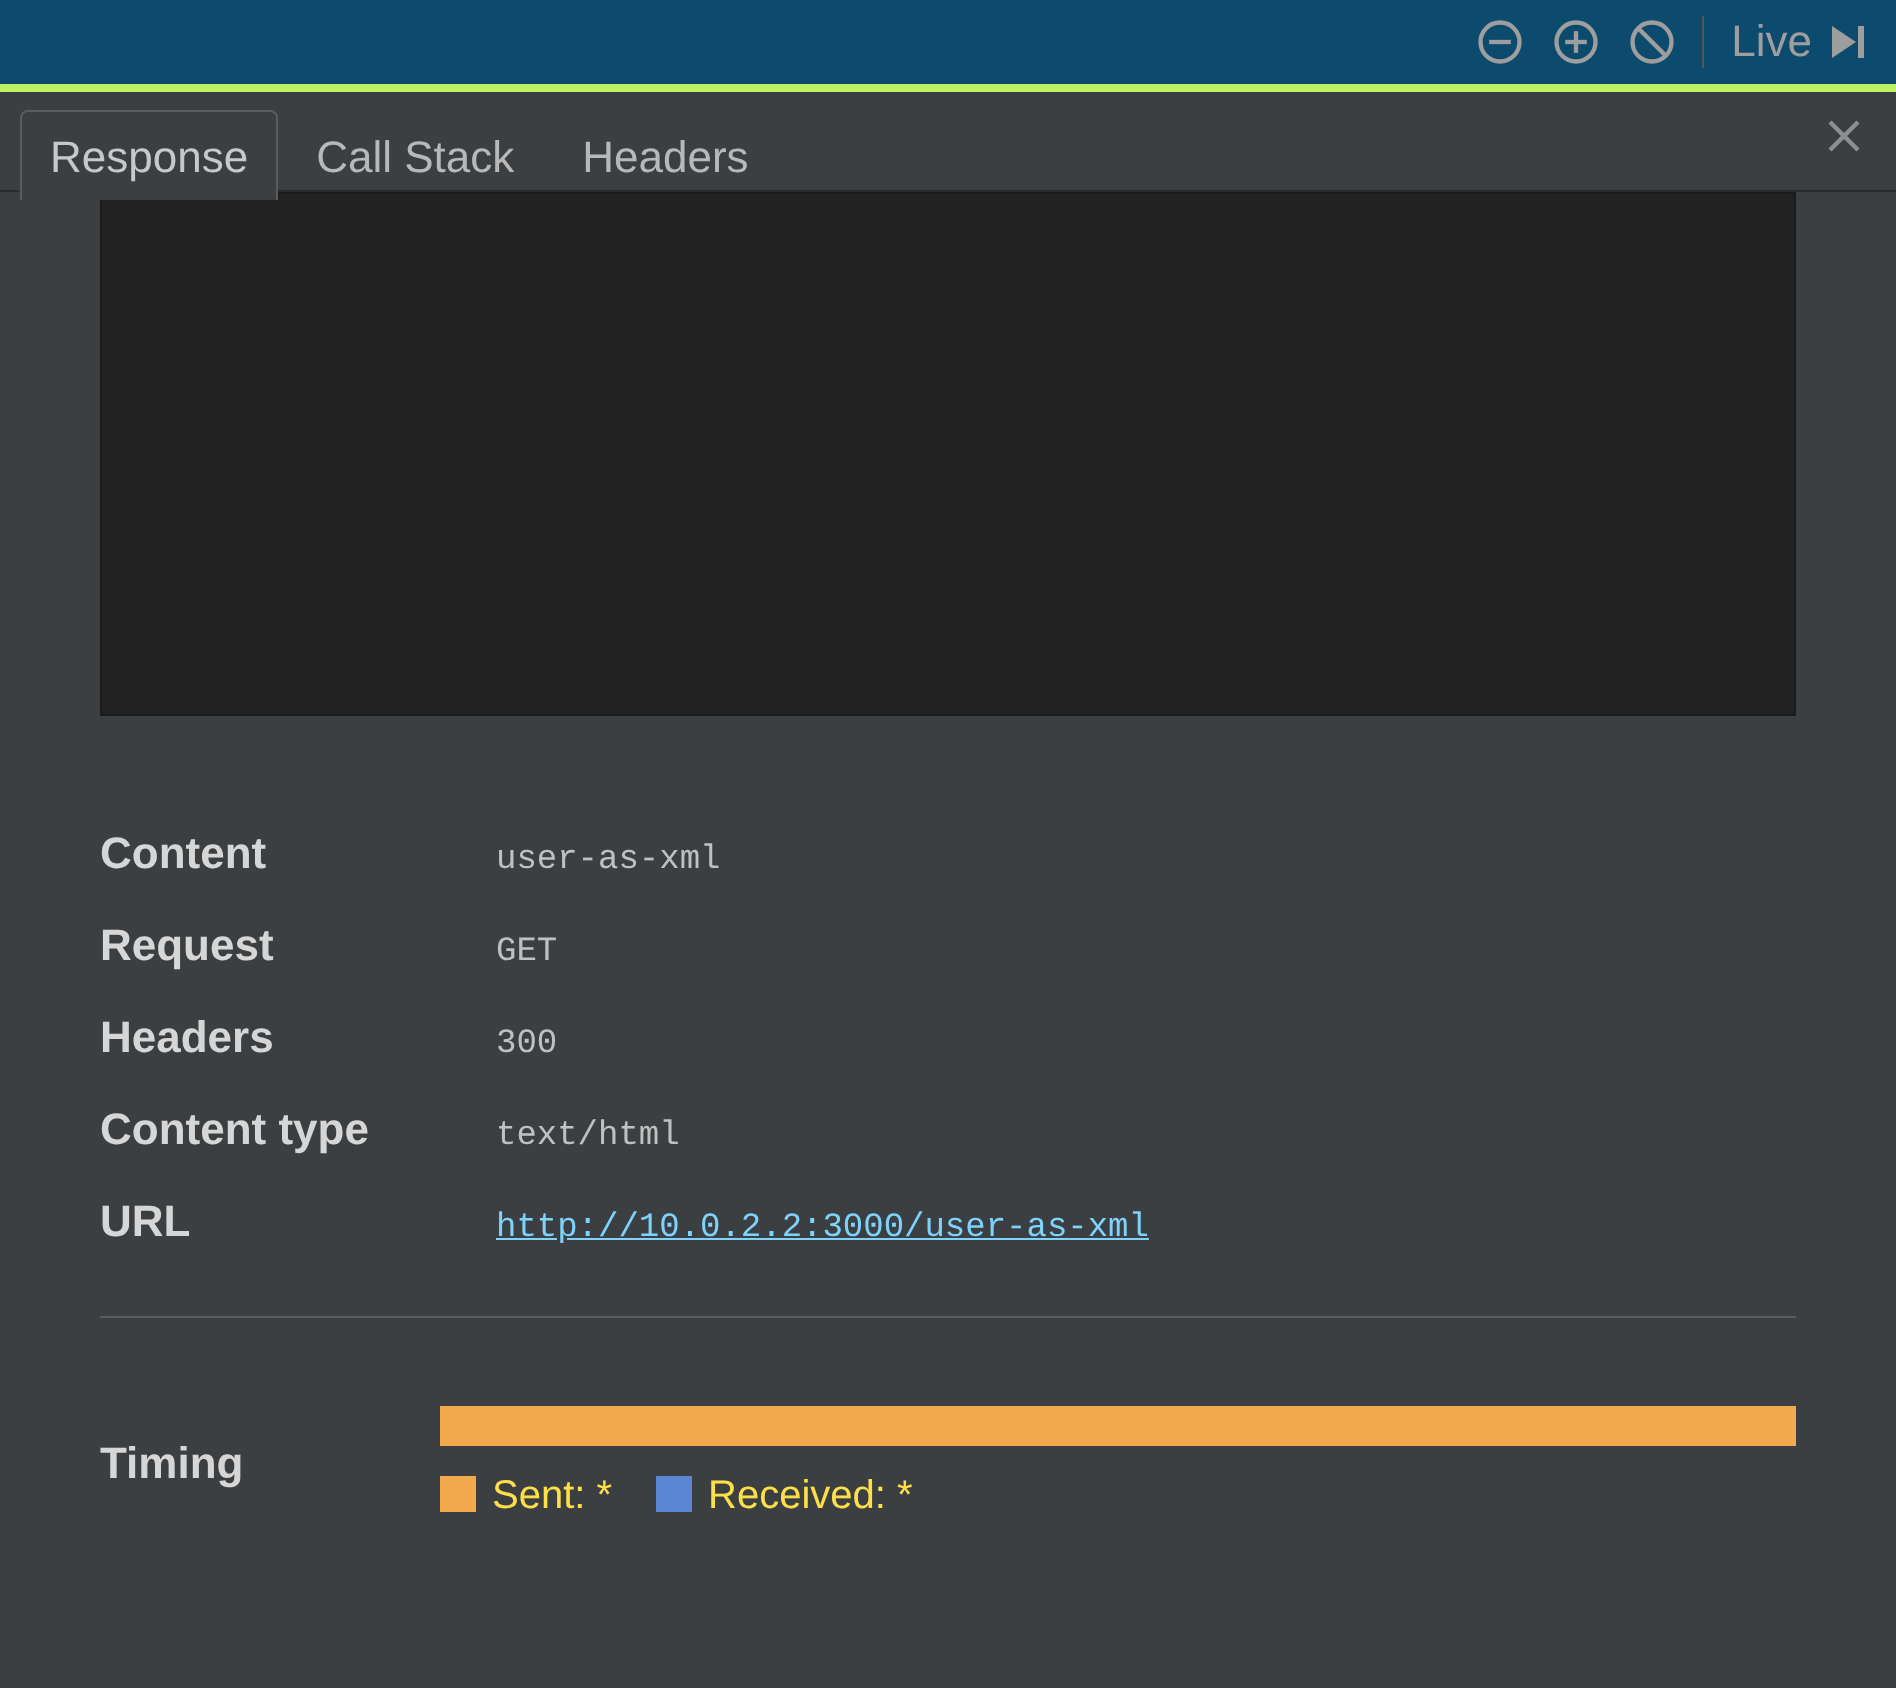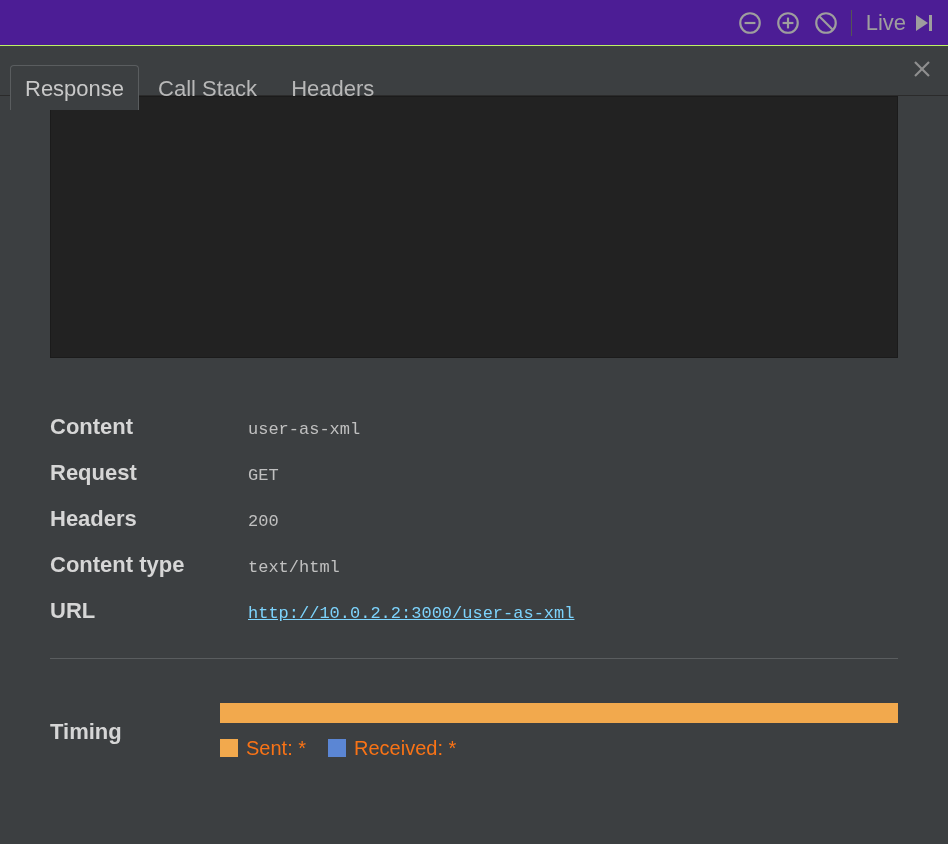--- a/index.html
+++ b/index.html
@@ -11,22 +11,22 @@
     color: #bbbbbb;
     overflow: hidden;
   }
   .toolbar {
     height: 46px;
     display: flex;
     align-items: center;
     justify-content: flex-end;
     padding: 0 10px;
     gap: 8px;
-    border-bottom: 1px solid #bef264;
-    background: #4c1d95;
+    border-bottom: 4px solid #bef264;
+    background: #0c4a6e;
   }
   .tool-btn {
     width: 30px;
     height: 30px;
     display: flex;
     align-items: center;
     justify-content: center;
     cursor: pointer;
     color: #9e9e9e;
   }
@@ -63,21 +63,21 @@
   .tab {
     padding: 10px 14px 8px 14px;
     font-size: 22px;
     color: #b8b8b8;
     cursor: pointer;
     border: 1px solid transparent;
     border-bottom: none;
     margin-right: 4px;
     border-radius: 4px 4px 0 0;
     position: relative;
-    top: 15px;
+    top: 5px;
     background: transparent;
   }
   .tab.active {
     background: #3c3f41;
     border-color: #5a5d5f;
     color: #c8c8c8;
   }
   .close-panel {
     margin-left: auto;
     cursor: pointer;
@@ -136,21 +136,21 @@
     height: 20px;
     width: 100%;
     background: #f2a94d;
   }
   .legend {
     display: flex;
     align-items: center;
     gap: 22px;
     margin-top: 14px;
     font-size: 20px;
-    color: #f97316;
+    color: #fde047;
   }
   .swatch {
     width: 18px;
     height: 18px;
     display: inline-block;
     margin-right: 8px;
     vertical-align: -2px;
   }
   .swatch.sent { background: #f2a94d; }
   .swatch.recv { background: #5b86d4; }
@@ -209,21 +209,21 @@
   <div class="detail-row">
     <div class="detail-label">Content</div>
     <div class="detail-value">user-as-xml</div>
   </div>
   <div class="detail-row">
     <div class="detail-label">Request</div>
     <div class="detail-value">GET</div>
   </div>
   <div class="detail-row">
     <div class="detail-label">Headers</div>
-    <div class="detail-value">200</div>
+    <div class="detail-value">300</div>
   </div>
   <div class="detail-row">
     <div class="detail-label">Content type</div>
     <div class="detail-value">text/html</div>
   </div>
   <div class="detail-row">
     <div class="detail-label">URL</div>
     <div class="detail-value link"><a href="#">http://10.0.2.2:3000/user-as-xml</a></div>
   </div>
 

